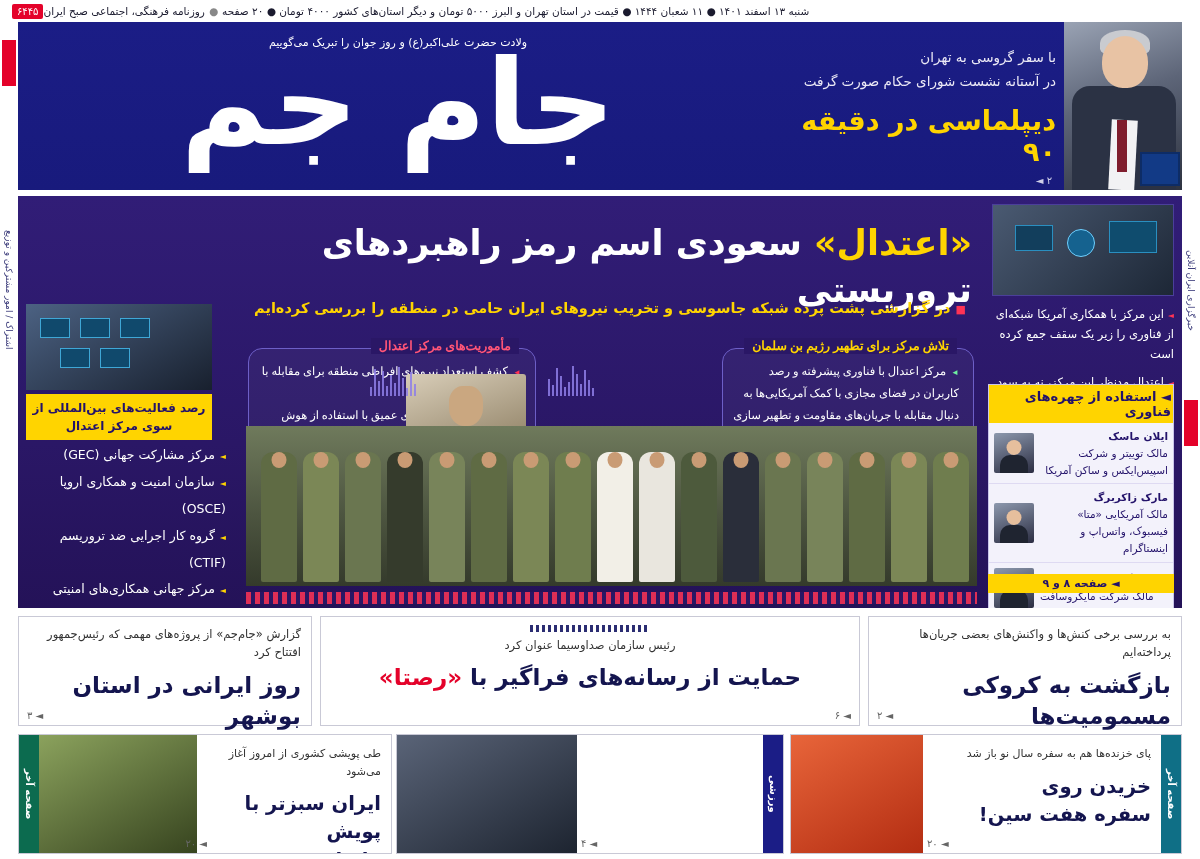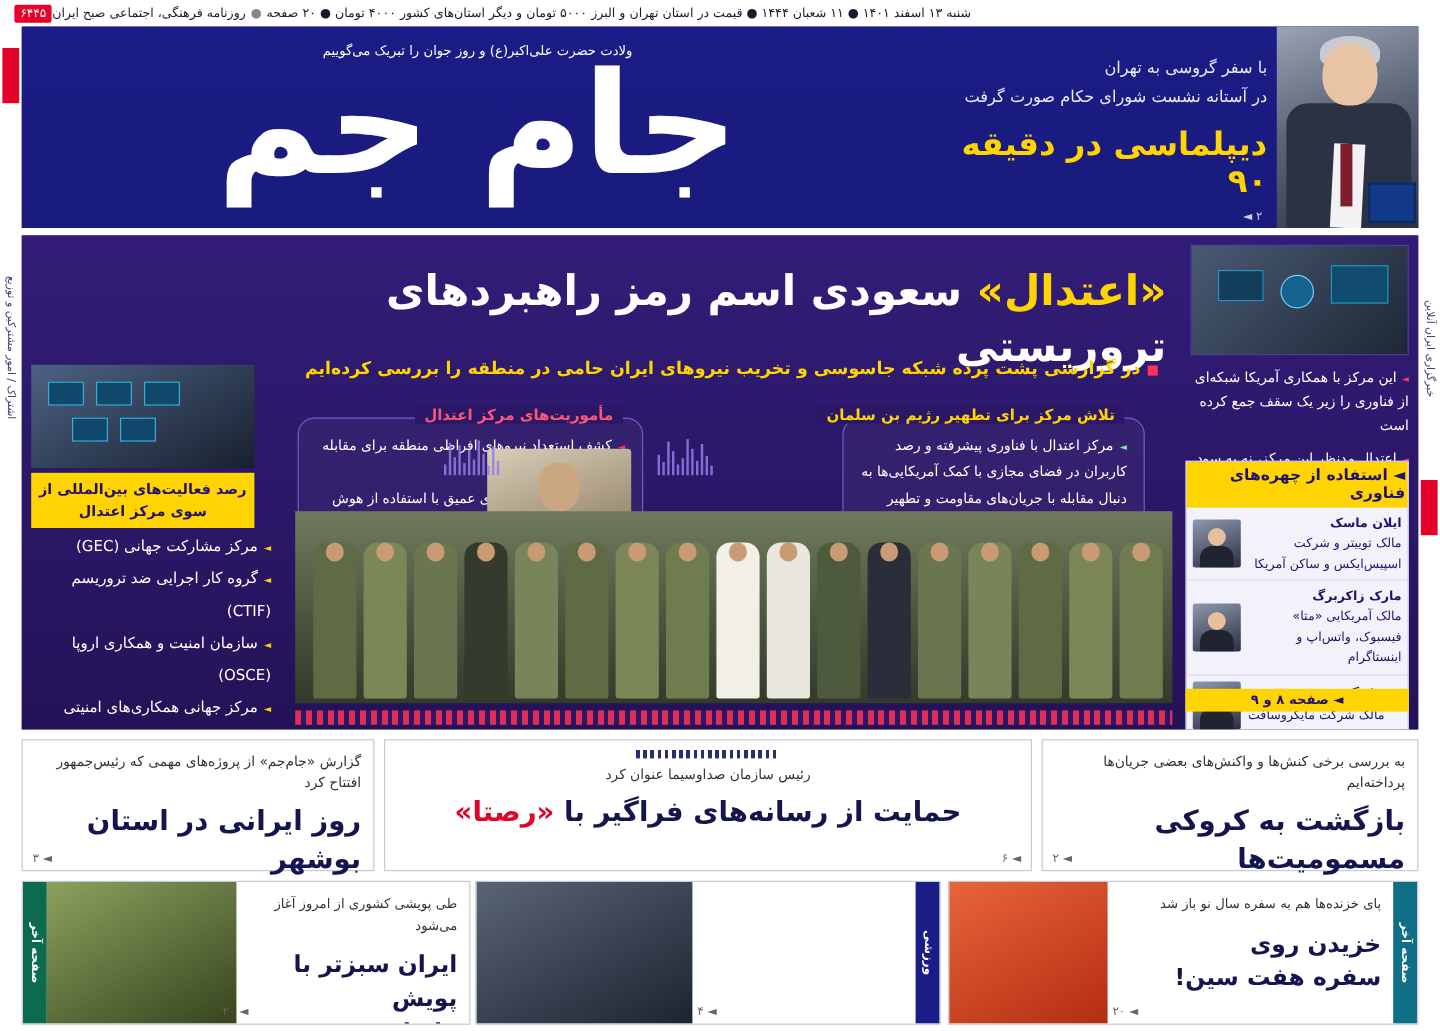--- a/index.html
+++ b/index.html
@@ -185,20 +185,21 @@
     position: absolute; right: 8px; width: 186px; text-align: center;
     background: #ffd400; color: #23126a; font-weight: bold;
     font-size: 11px; padding: 3px 0;
   }
 
   
   .panel {
     position: absolute;
     border: 1px solid #6d5fc7; border-radius: 14px;
     background: rgba(255,255,255,0.04);
+    font-family: Liberation Serif, serif;
   }
   .panel-title {
     position: absolute; top: -11px; right: 16px;
     background: #2a1766; color: #ffd400;
     font-size: 12.5px; font-weight: bold; padding: 0 8px;
     white-space: nowrap;
   }
   .panel-title.red { color: #ff5577; }
   .panel-list {
     margin: 0; padding: 12px 14px 8px 10px; list-style: none;
@@ -428,21 +429,21 @@
           <b>بیل گیتس</b>
           <span>مالک شرکت مایکروسافت</span>
         </div>
       </div>
     </div>
 
     <div class="pages-chip" style="top:378px;">
       ◄ <span>صفحه ۸ و ۹</span>
     </div>
 
-    <div class="panel" style="top:152px; right:228px; width:252px; height:100px;">
+    <div class="panel" style="top:152px; right:208px; width:252px; height:100px;">
       <div class="panel-title">تلاش مرکز برای تطهیر رژیم بن سلمان</div>
       <ul class="panel-list green">
         <li>مرکز اعتدال با فناوری پیشرفته و رصد کاربران در فضای مجازی با کمک آمریکایی‌ها به دنبال مقابله با جریان‌های مقاومت و تطهیر سازی مزدوران سعودی و اهداف این رژیم‌هاست</li>
       </ul>
     </div>
 
     <div class="panel" style="top:152px; left:230px; width:288px; height:100px;">
       <div class="panel-title red">مأموریت‌های مرکز اعتدال</div>
       <ul class="panel-list">
         <li>کشف استعداد نیروهای افراطی منطقه برای مقابله با مقاومت</li>
@@ -546,22 +547,22 @@
       <div class="mon" style="top:44px; left:34px;"></div>
       <div class="mon" style="top:44px; left:74px;"></div>
     </div>
 
     <div class="right-badge">
       <span>رصد فعالیت‌های بین‌المللی از سوی مرکز اعتدال</span>
     </div>
 
     <ul class="right-list">
       <li>مرکز مشارکت جهانی (GEC)</li>
+      <li>سازمان امنیت و همکاری اروپا (OSCE)</li>
       <li>گروه کار اجرایی ضد تروریسم (CTIF)</li>
-      <li>سازمان امنیت و همکاری اروپا (OSCE)</li>
       <li>مرکز جهانی همکاری‌های امنیتی (GlobalCenter)</li>
 
     </ul>
   </div>
 
   <div class="mid-row">
 
     <div class="mid-card" style="right:0; width:314px;">
       <div class="mid-kicker">به بررسی برخی کنش‌ها و واکنش‌های بعضی جریان‌ها پرداخته‌ایم</div>
       <div class="mid-title">بازگشت به کروکی مسمومیت‌ها</div>

